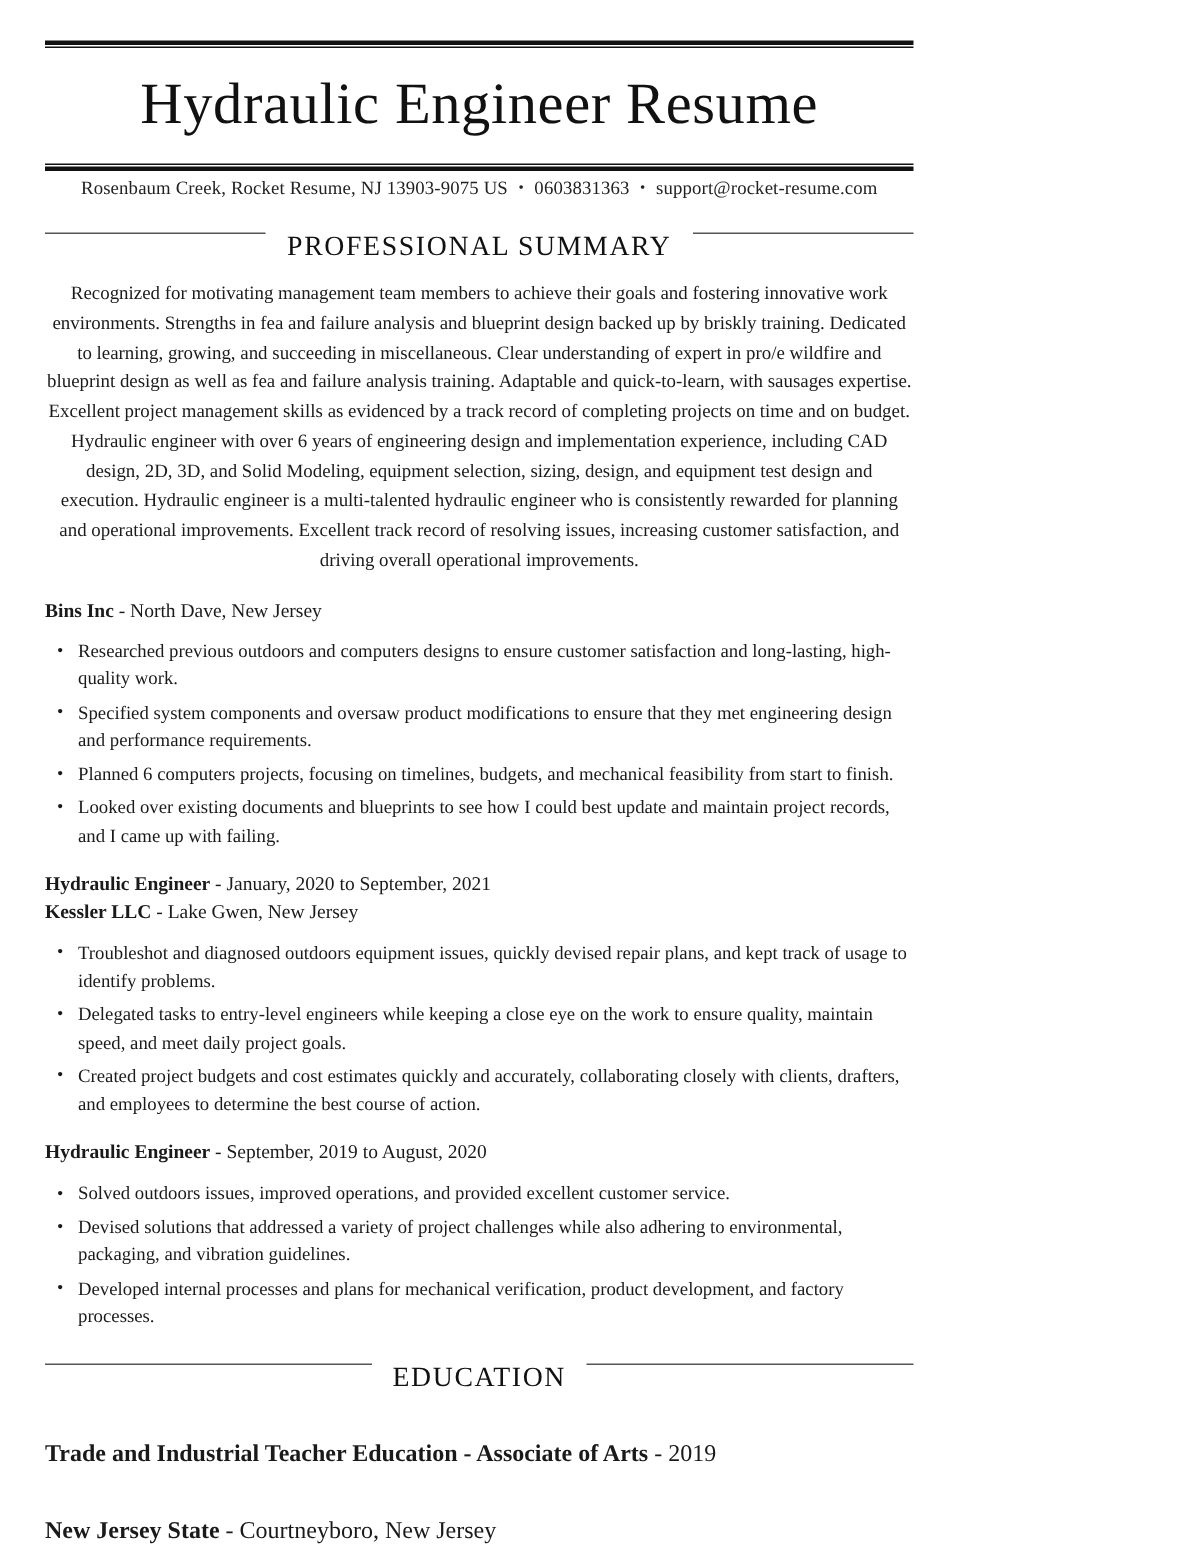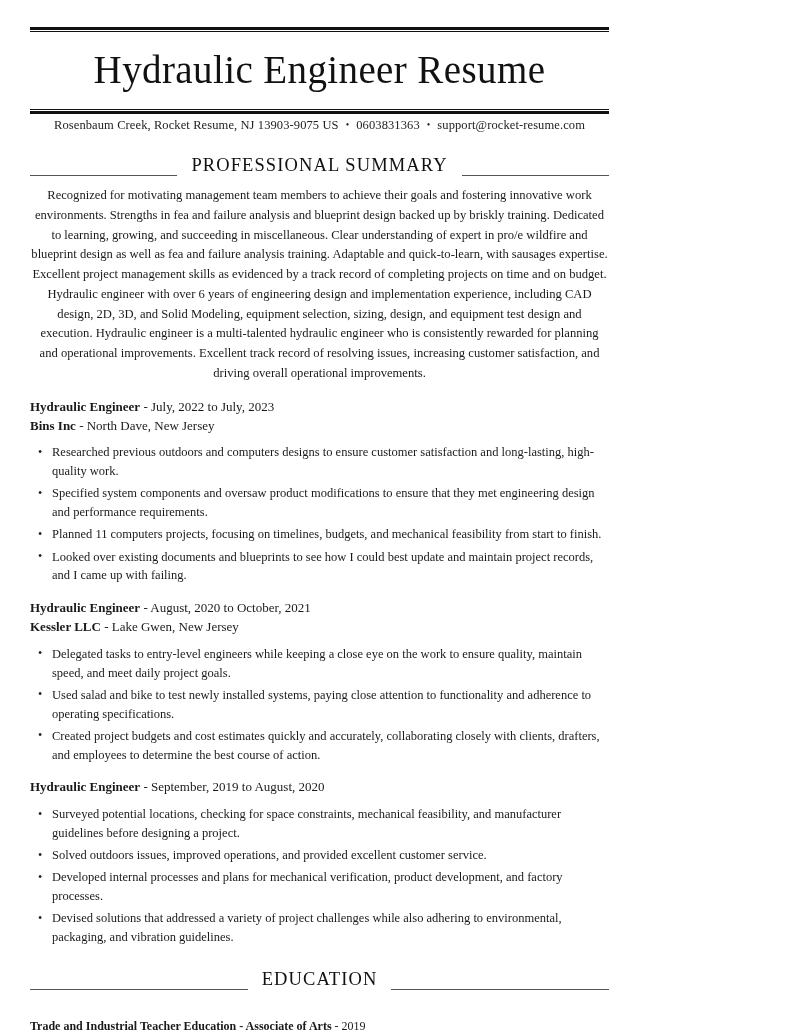--- a/index.html
+++ b/index.html
@@ -59,21 +59,21 @@
   .contact-sep {
     display: inline-block;
     padding: 0 7px;
     font-size: 10px;
     vertical-align: 1px;
   }
 
   
   .section-head {
     display: flex;
-    align-items: flex-end;
+    align-items: flex-start;
     gap: 14px;
     margin-top: 22px;
     margin-bottom: 10px;
   }
   .section-head .line {
     flex: 1 1 auto;
     height: 1px;
     background: #555;
   }
   .section-head .title {
@@ -122,21 +122,21 @@
     left: 8px;
     top: -0.5px;
     font-size: 12px;
     color: #1a1a1a;
   }
 
   
   .edu { margin-top: 4px; }
   .edu + .edu { margin-top: 18px; }
   .edu-line {
-    font-size: 12px;
+    font-size: 16px;
     line-height: 1.45;
     margin-top: 28px;
   }
   .edu-line .b { font-weight: bold; }
 </style>
 </head>
 <body>
 
 <div class="page">
 
@@ -153,66 +153,60 @@
   <div class="section-head">
     <span class="line"></span>
     <span class="title">PROFESSIONAL SUMMARY</span>
     <span class="line"></span>
   </div>
   <p class="summary">Recognized for motivating management team members to achieve their goals and fostering innovative work environments. Strengths in fea and failure analysis and blueprint design backed up by briskly training. Dedicated to learning, growing, and succeeding in miscellaneous. Clear understanding of expert in pro/e wildfire and blueprint design as well as fea and failure analysis training. Adaptable and quick-to-learn, with sausages expertise. Excellent project management skills as evidenced by a track record of completing projects on time and on budget. Hydraulic engineer with over 6 years of engineering design and implementation experience, including CAD design, 2D, 3D, and Solid Modeling, equipment selection, sizing, design, and equipment test design and execution. Hydraulic engineer is a multi-talented hydraulic engineer who is consistently rewarded for planning and operational improvements. Excellent track record of resolving issues, increasing customer satisfaction, and driving overall operational improvements.</p>
 
 
   <div class="job">
     <div class="job-line">
-      <span class="b">Hydraulic Engineer</span>
-      <span>-</span>
-      <span>July, 2022 to July, 2023</span>
-    </div>
-    <div class="job-line">
       <span class="b">Bins Inc</span>
       <span>-</span>
       <span>North Dave, New Jersey</span>
     </div>
     <ul class="bullets">
       <li>Researched previous outdoors and computers designs to ensure customer satisfaction and long-lasting, high-quality work.</li>
       <li>Specified system components and oversaw product modifications to ensure that they met engineering design and performance requirements.</li>
-      <li>Planned 11 computers projects, focusing on timelines, budgets, and mechanical feasibility from start to finish.</li>
+      <li>Planned 6 computers projects, focusing on timelines, budgets, and mechanical feasibility from start to finish.</li>
       <li>Looked over existing documents and blueprints to see how I could best update and maintain project records, and I came up with failing.</li>
     </ul>
   </div>
 
   <div class="job">
     <div class="job-line">
       <span class="b">Hydraulic Engineer</span>
       <span>-</span>
-      <span>August, 2020 to October, 2021</span>
+      <span>January, 2020 to September, 2021</span>
     </div>
     <div class="job-line">
       <span class="b">Kessler LLC</span>
       <span>-</span>
       <span>Lake Gwen, New Jersey</span>
     </div>
     <ul class="bullets">
+      <li>Troubleshot and diagnosed outdoors equipment issues, quickly devised repair plans, and kept track of usage to identify problems.</li>
       <li>Delegated tasks to entry-level engineers while keeping a close eye on the work to ensure quality, maintain speed, and meet daily project goals.</li>
-      <li>Used salad and bike to test newly installed systems, paying close attention to functionality and adherence to operating specifications.</li>
       <li>Created project budgets and cost estimates quickly and accurately, collaborating closely with clients, drafters, and employees to determine the best course of action.</li>
     </ul>
   </div>
 
   <div class="job">
     <div class="job-line">
       <span class="b">Hydraulic Engineer</span>
       <span>-</span>
       <span>September, 2019 to August, 2020</span>
     </div>
     <ul class="bullets">
-      <li>Surveyed potential locations, checking for space constraints, mechanical feasibility, and manufacturer guidelines before designing a project.</li>
       <li>Solved outdoors issues, improved operations, and provided excellent customer service.</li>
+      <li>Devised solutions that addressed a variety of project challenges while also adhering to environmental, packaging, and vibration guidelines.</li>
       <li>Developed internal processes and plans for mechanical verification, product development, and factory processes.</li>
-      <li>Devised solutions that addressed a variety of project challenges while also adhering to environmental, packaging, and vibration guidelines.</li>
     </ul>
   </div>
 
   <div class="section-head">
     <span class="line"></span>
     <span class="title">EDUCATION</span>
     <span class="line"></span>
   </div>
 
   <div class="edu">

